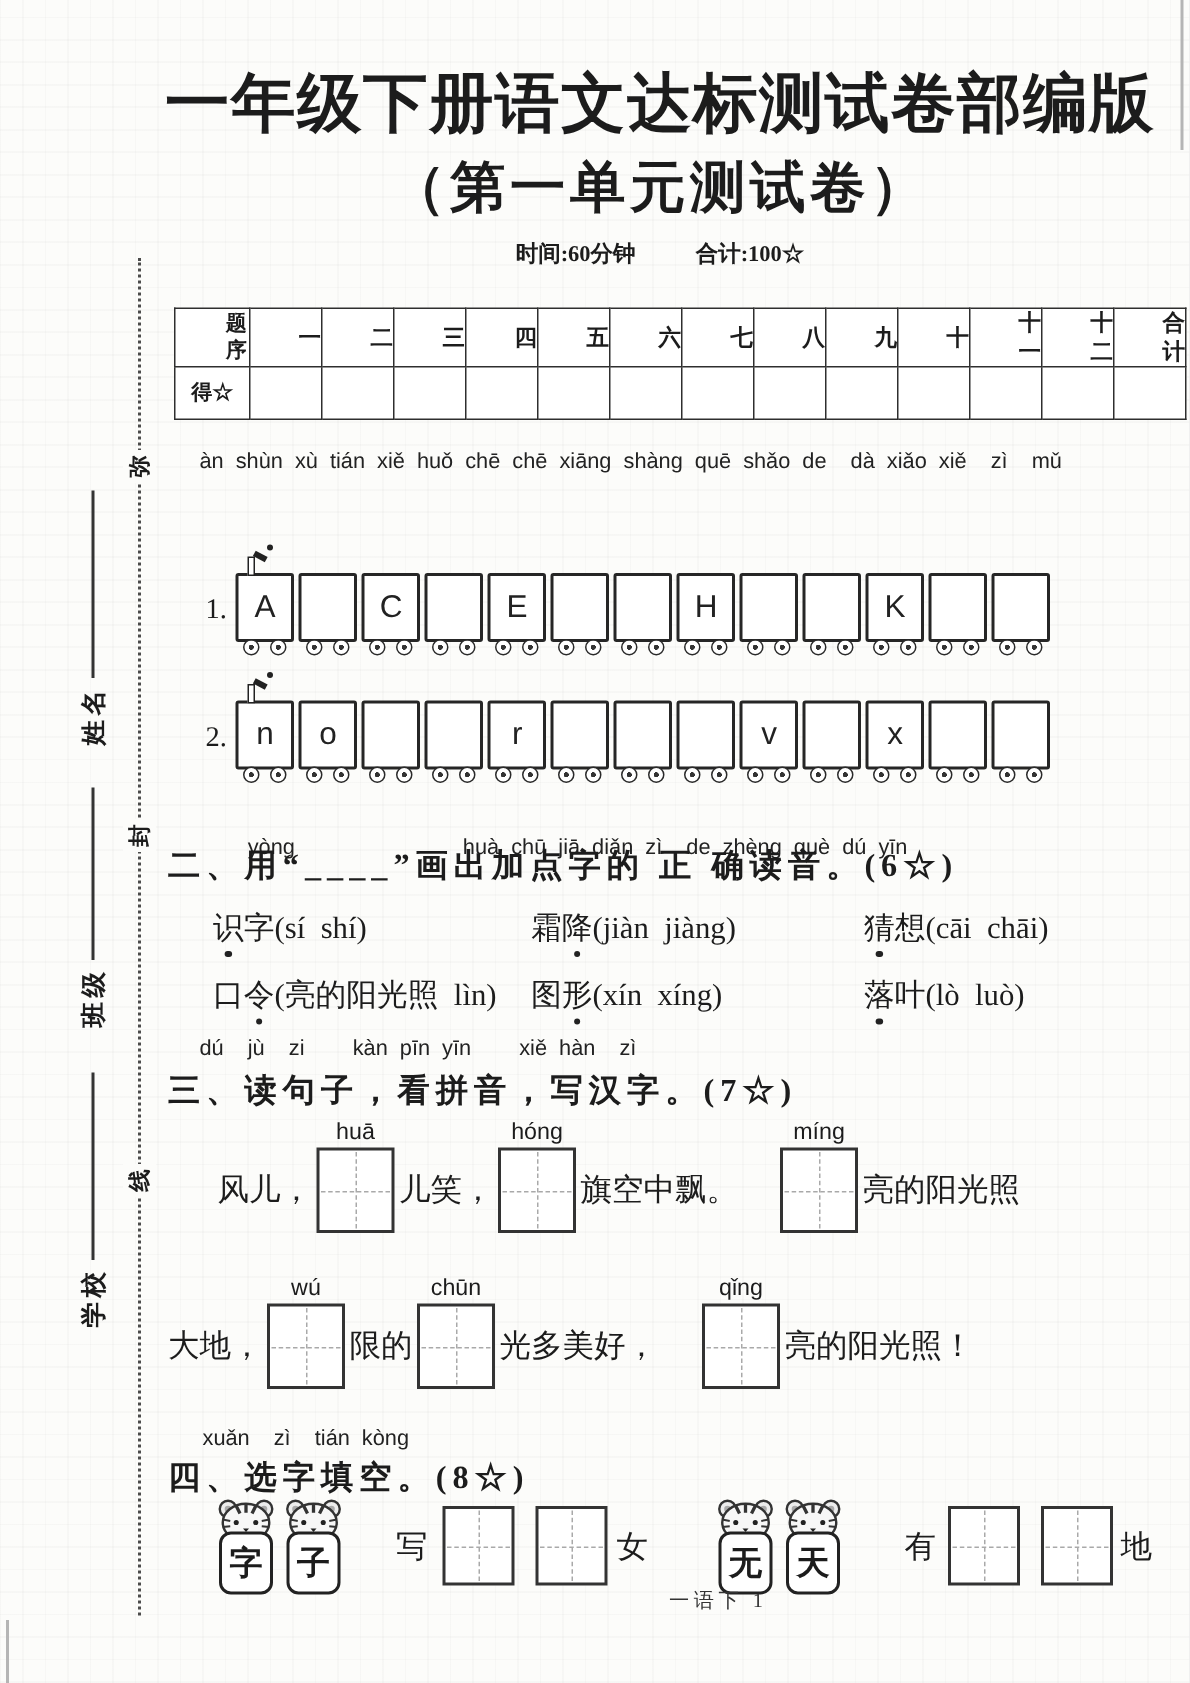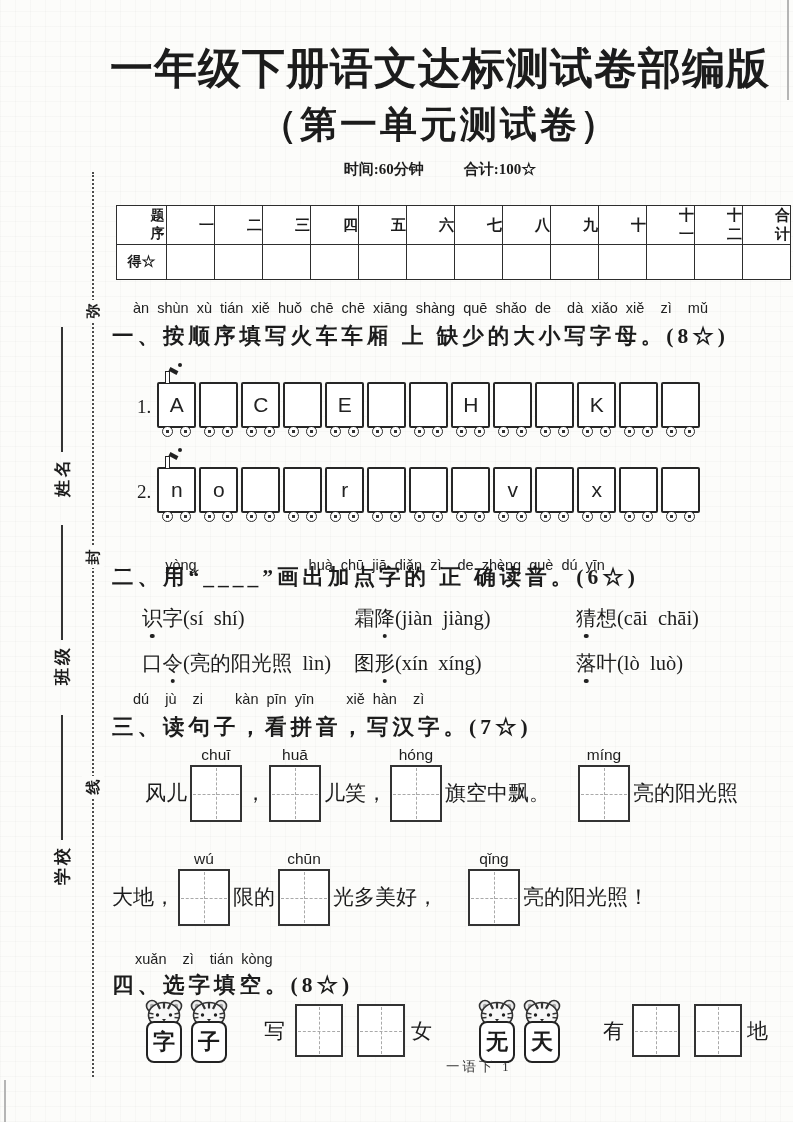--- a/index.html
+++ b/index.html
@@ -180,21 +180,20 @@
       <td></td>
           <td></td>
       <td></td>
           <td></td>
       <td></td>
     </tr>
   </tbody>
     </table>
 
   <div class="py-line" style="left:133px;top:300px;">àn shùn xù tián xiě huǒ chē chē xiāng shàng quē shǎo de  dà xiǎo xiě  zì  mǔ</div>
-  <div class="shead" style="left:112px;top:321px;">一、按顺序填写火车车厢 上 缺少的大小写字母。(8☆)</div>
 
   <div class="train" style="top:382px;">
     <span class="tnum">1.</span>
     <div class="cars">
       <div class="car">
           <span class="chimney"></span>
           <span>A</span>
         </div>
       <div class="car">
           <span></span>
@@ -296,24 +295,20 @@
       <span class="s2item"><span>图</span><span class="dc">形</span><span></span><span class="opts">(xín  xíng)</span></span>
       <span class="s2item"><span></span><span class="dc">落</span><span>叶</span><span class="opts">(lò  luò)</span></span>
     </div>
   </div>
 
   <div class="py-line" style="left:133px;top:691px;">dú  jù  zi    kàn pīn yīn    xiě hàn  zì</div>
   <div class="shead" style="left:112px;top:712px;">三、读句子，看拼音，写汉字。(7☆)</div>
 
   <div class="s3row" style="left:145px;top:744px;">
     <span class="s3text">风儿</span>
-    <span class="pz">
-        <span class="py">chuī</span>
-        <span class="hbox"></span>
-      </span>
     <span class="s3text">，</span>
     <span class="pz">
         <span class="py">huā</span>
         <span class="hbox"></span>
       </span>
     <span class="s3text">儿笑，</span>
     <span class="pz">
         <span class="py">hóng</span>
         <span class="hbox"></span>
       </span>

